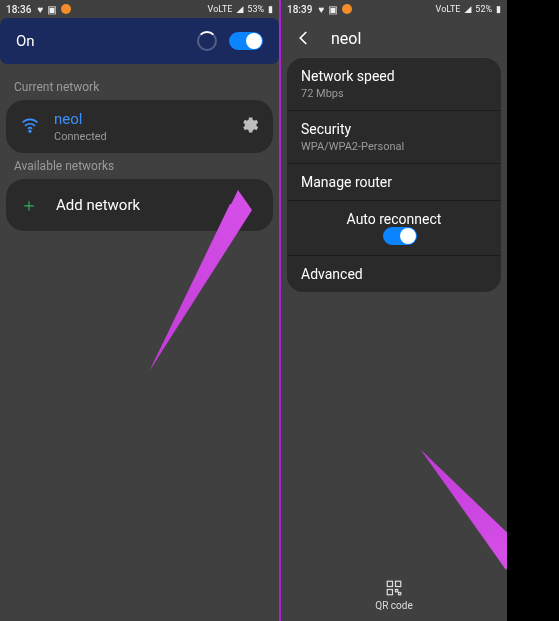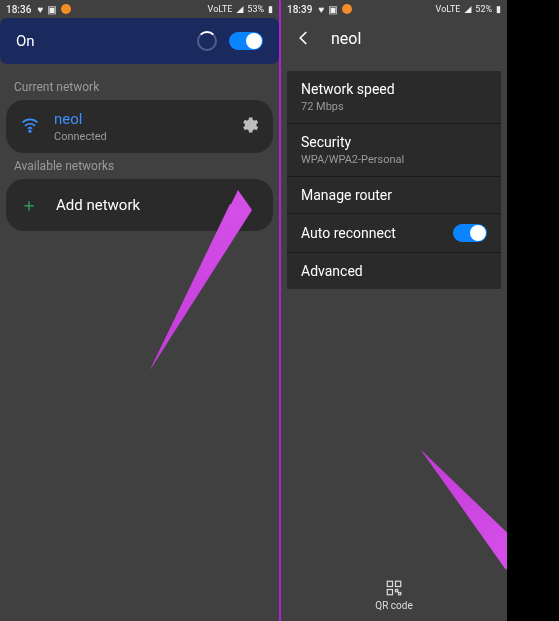--- a/index.html
+++ b/index.html
@@ -31,27 +31,27 @@
   .card{background:#2a2a2a;border-radius:18px;margin:0 6px;}
   .net-row{display:flex;align-items:center;padding:10px 14px;gap:14px;}
   .net-row .texts{display:flex;flex-direction:column;}
   .net-row .name{color:#3a8fff;font-size:15px;}
   .net-row .sub{color:#9a9a9a;font-size:11px;margin-top:2px;}
   .net-row .gear{margin-left:auto;color:#bdbdbd;}
   .add-row{display:flex;align-items:center;padding:14px 14px;gap:18px;}
   .plus{color:#2fae5e;font-size:18px;font-weight:300;}
   .add-row .lbl{font-size:15px;}
   
-  .details{background:#2a2a2a;margin:13px 6px;border-radius:0;}
+  .details{background:#2a2a2a;margin:0 6px;border-radius:16px;}
   .drow{padding:10px 14px 10px 14px;border-bottom:1px solid #1b1b1b;}
   .drow:last-child{border-bottom:none;}
   .drow .k{font-size:14px;color:#fff;}
   .drow .v{font-size:11px;color:#9a9a9a;margin-top:3px;}
   .drow .link{font-size:11px;color:#2f7de1;margin-top:3px;}
-  .drow.flex{display:flex;align-items:center;}
+  .drow.flex{display:flex;align-items:center;flex-direction:column;}
   .drow.flex .k{flex:1;}
   
   .bottom{position:absolute;bottom:0;left:0;right:0;height:52px;display:flex;}
   .bottom .btn{flex:1;display:flex;flex-direction:column;align-items:center;justify-content:center;gap:3px;color:#ddd;}
   .bottom .btn .blabel{font-size:10px;}
   
   .arrow{position:absolute;pointer-events:none;}
   .arrow svg{display:block;}
 </style>
 </head>

